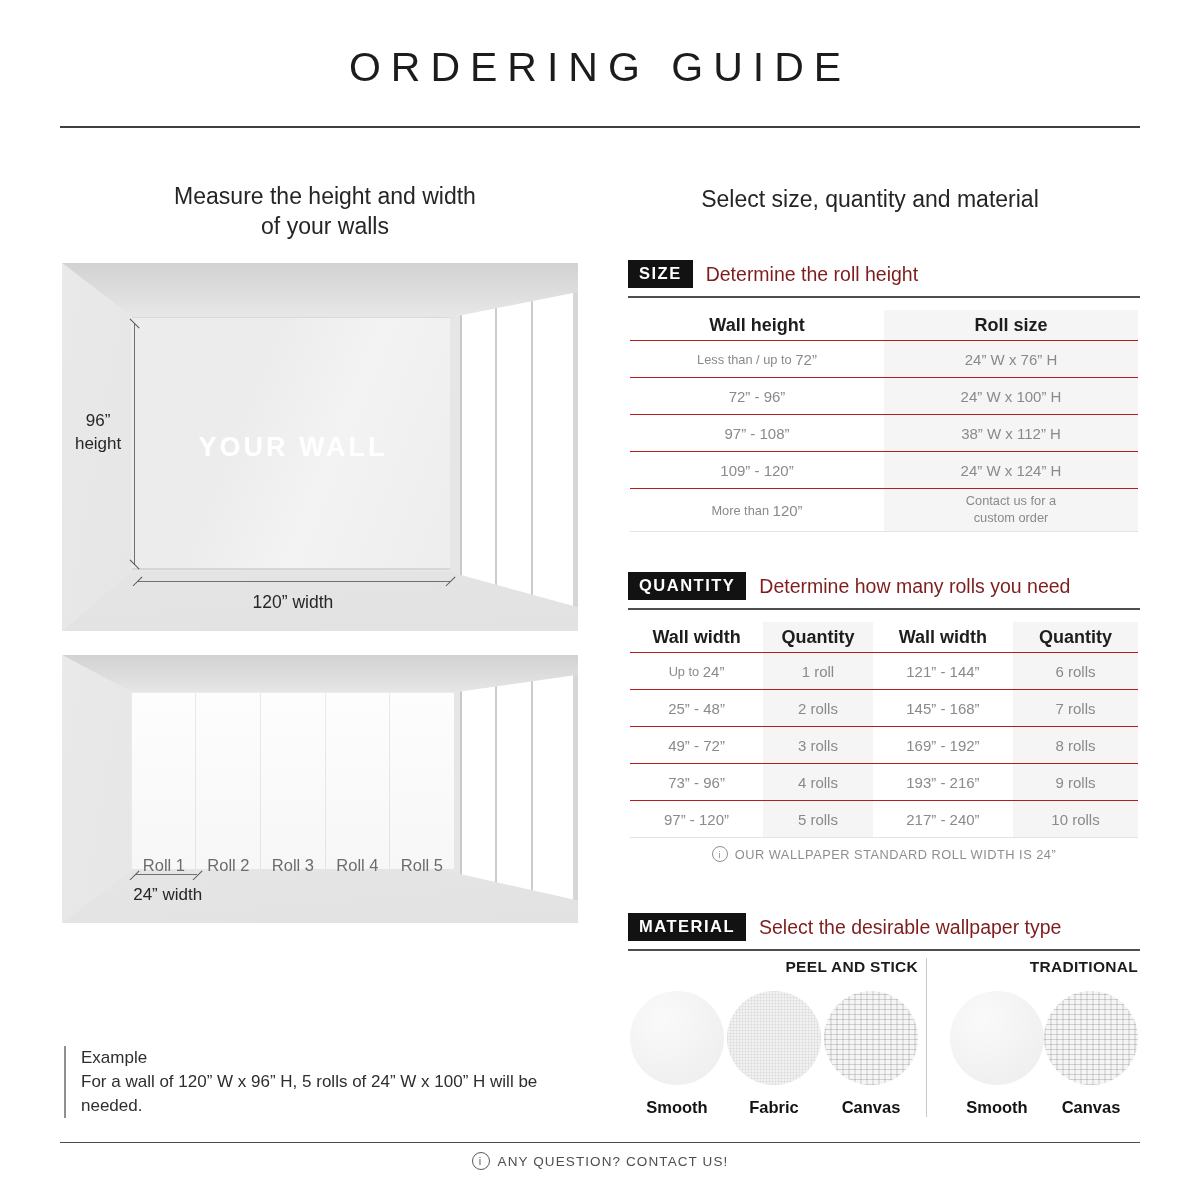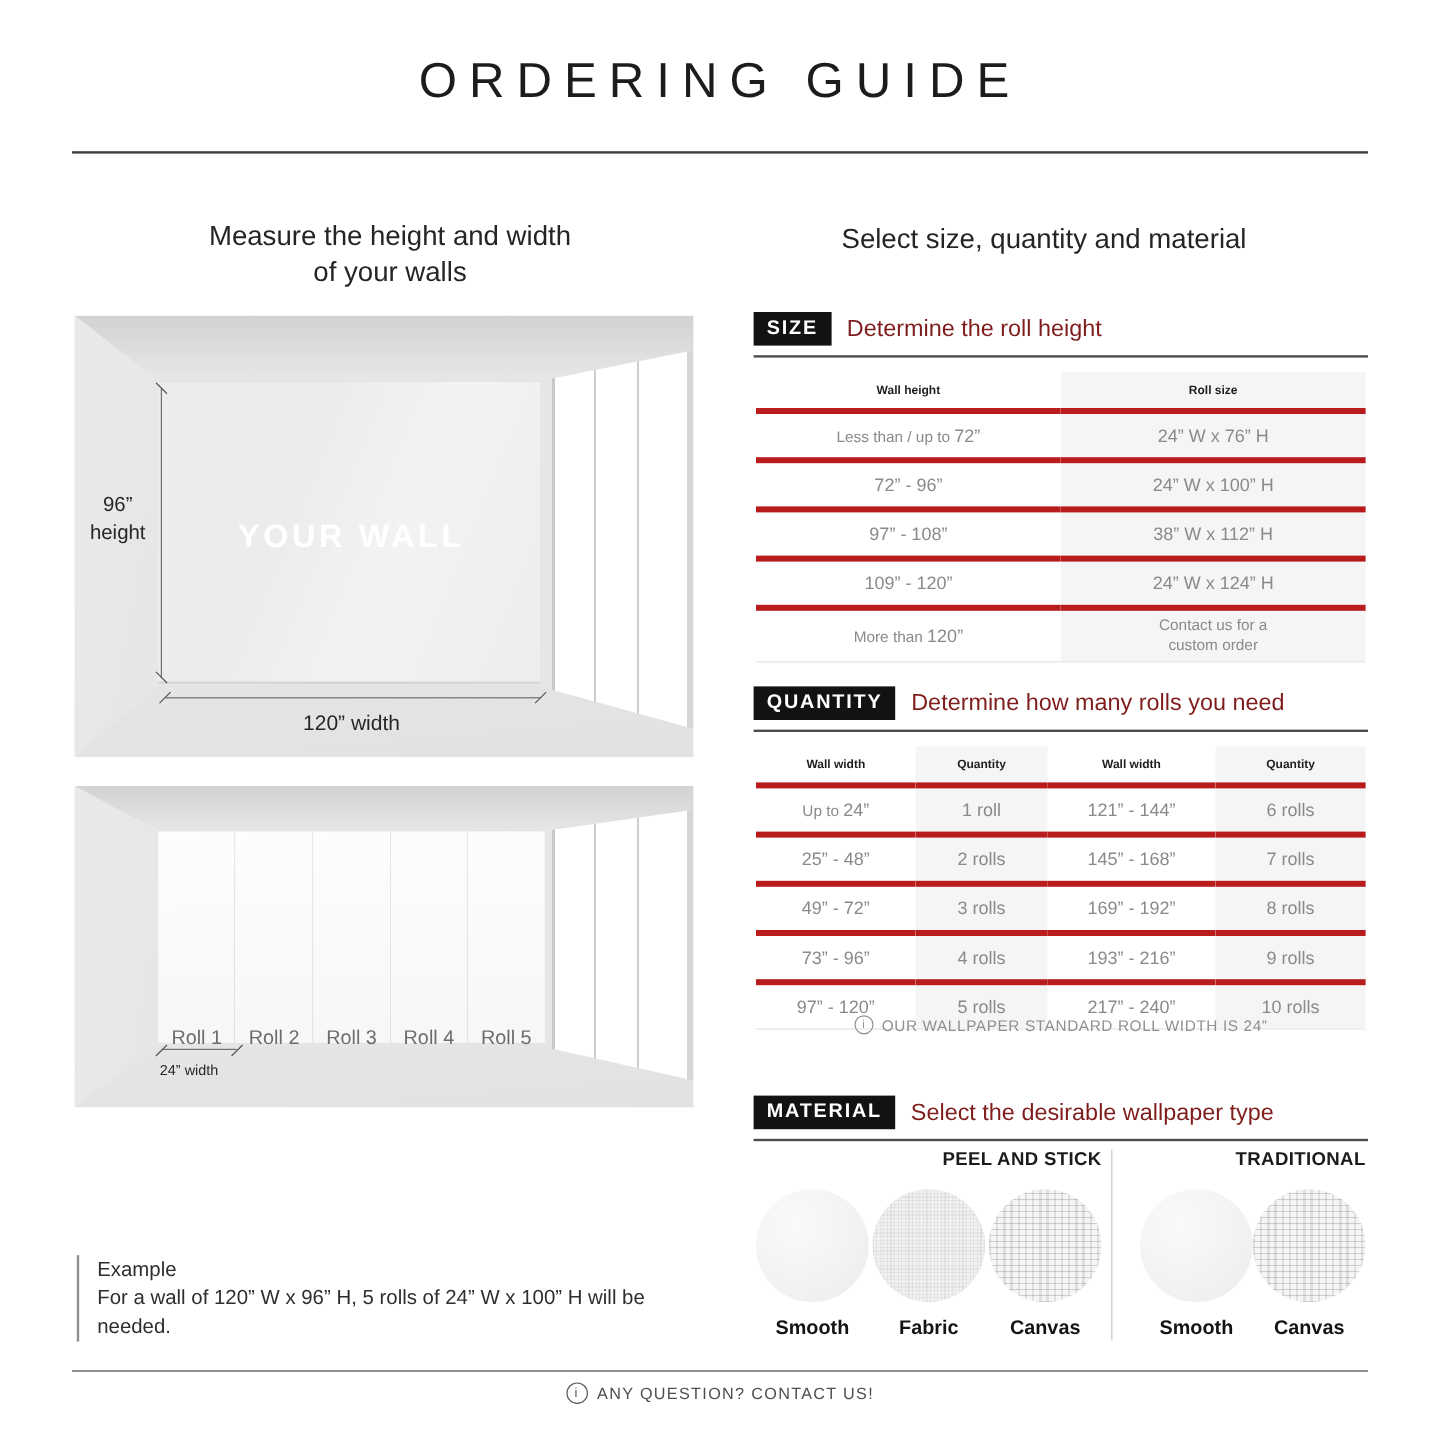--- a/index.html
+++ b/index.html
@@ -68,42 +68,42 @@
   .dim-h::before { left:-1px; } .dim-h::after { right:-1px; }
   .room1 .dim-h { left:14.7%; width:60.5%; top:86.3%; }
   .dim-h-label { left:13.5%; width:62.5%; top:89.3%; text-align:center; font-size:17.5px; color:#262626; }
 
   .panels { left:13.5%; top:14%; width:62.5%; height:65.7%; display:flex; }
   .panel { flex:1; background:linear-gradient(180deg,#fdfdfd,#f7f7f7); border-right:1px solid rgba(0,0,0,0.08); }
   .panel:last-child { border-right:none; }
   .roll-labels { left:13.5%; width:62.5%; top:75%; display:flex; }
   .roll-labels span { flex:1; text-align:center; font-size:16.5px; color:#6c6c6c; }
   .room2 .dim-h.small { left:14.2%; width:12%; top:81.8%; }
-  .dim-h-label.small { left:13.8%; width:auto; top:85.8%; text-align:right; font-size:12px; }
+  .dim-h-label.small { left:13.8%; width:auto; top:85.8%; text-align:right; font-size:17px; }
 
   
   .example { position:absolute; left:64px; top:1046px; width:470px;
     border-left:2px solid #8f8f8f; padding-left:15px; color:#2e2e2e;
     font-size:17px; line-height:1.42; }
 
   
   .section-header { position:absolute; left:628px; width:512px; display:flex; align-items:center;
     gap:13px; border-bottom:2px solid #4d4d4d; padding-bottom:8px; }
   .sec-size { top:260px; } .sec-qty { top:572px; } .sec-mat { top:913px; }
   .badge { background:#121212; color:#ffffff; font-size:16.5px; font-weight:700;
     letter-spacing:1.5px; padding:4px 11px 5px; flex:none; }
   .section-sub { font-size:19.5px; color:#7f1d1d; }
 
   .tbl { position:absolute; left:630px; width:508px; display:grid;
     font-size:15px; color:#8a8a8a; border-bottom:1px solid #e3e3e3; }
   .size-tbl { top:310px; grid-template-columns:1fr 1fr; }
   .qty-tbl  { top:622px; grid-template-columns:26.2% 21.6% 27.6% 24.6%; }
   .cell { display:flex; align-items:center; justify-content:center; height:36px;
-    border-top:5px solid #b91c1c; }
-  .cell.hdr { height:30px; border-top:none; font-weight:700; color:#1d1d1d; font-size:10px; }
+    border-top:1px solid #b91c1c; }
+  .cell.hdr { height:30px; border-top:none; font-weight:700; color:#1d1d1d; font-size:18px; }
   .cell.shade { background:#f5f5f5; }
   .cell .pre { font-size:12.8px; white-space:pre; }
   .cell .val { font-size:15px; }
   .cell.tall { height:42px; }
   .cell .small-text { font-size:12.8px; line-height:1.3; text-align:center; max-width:125px; }
 
   .roll-note { position:absolute; left:630px; top:846px; width:508px; display:flex;
     align-items:center; justify-content:center; gap:7px; font-size:12.8px;
     letter-spacing:0.5px; color:#8f8f8f; }
   .info-icon { width:14px; height:14px; border:1px solid #8f8f8f; border-radius:50%;

